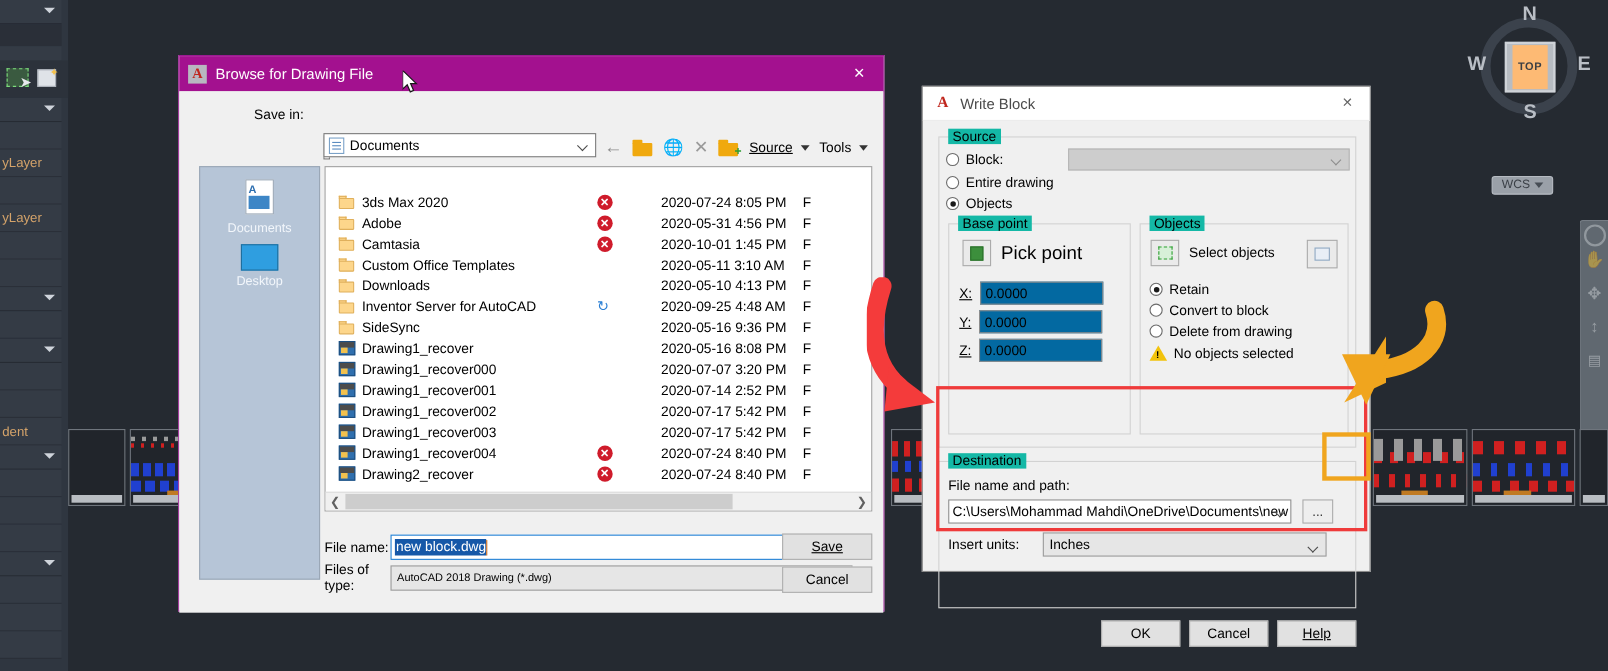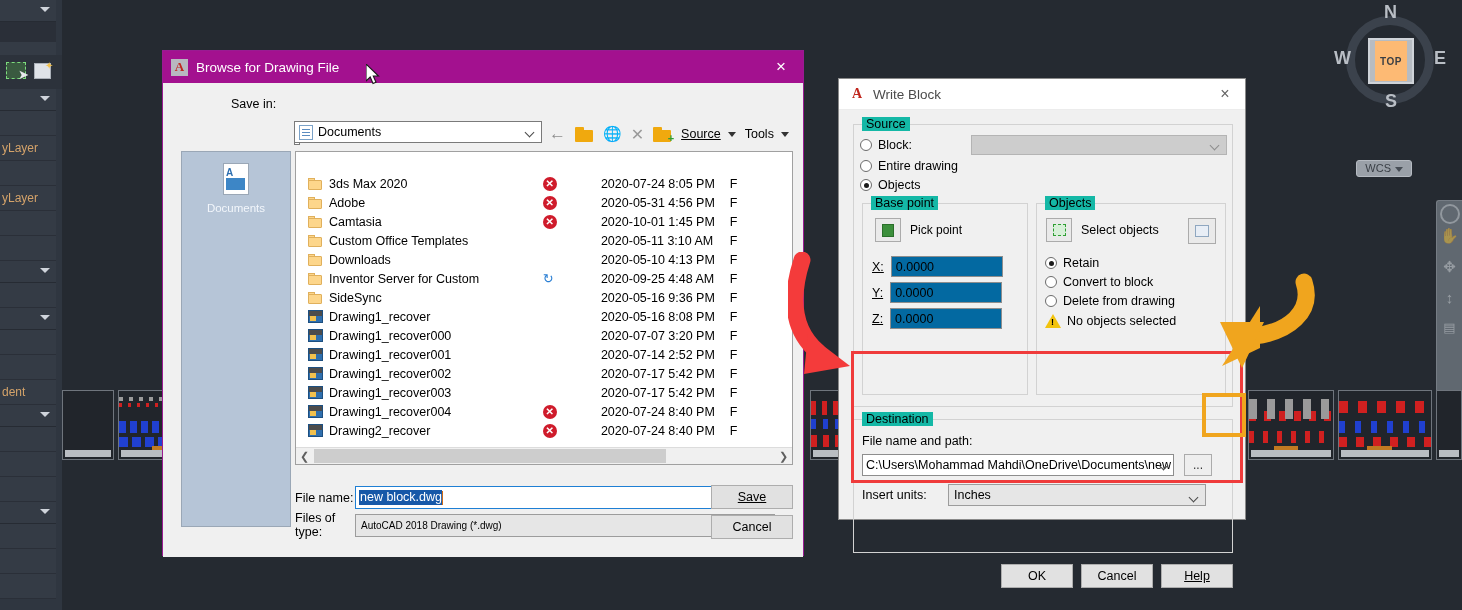--- a/index.html
+++ b/index.html
@@ -427,20 +427,26 @@
 
       <div class="places-bar">
         <div class="place-item">
           <div class="place-ico">
             <span style="position:absolute;left:7px;top:1px;width:26px;height:32px;background:#fff;border:1px solid #9aa7b6;"></span>
             <span style="position:absolute;left:10px;top:5px;color:#2d6fb0;font-size:10px;font-weight:bold;">A</span>
             <span style="position:absolute;left:10px;top:16px;width:19px;height:12px;background:#3d86c6;"></span>
           </div>
           <span>Documents</span>
         </div>
+        <div class="place-item">
+          <div class="place-ico" style="height:26px;">
+            <span style="position:absolute;left:3px;top:0px;width:34px;height:24px;background:#2f9ee0;border:1px solid #1e6e9e;"></span>
+          </div>
+          <span>Desktop</span>
+        </div>
       </div>
 
       <div class="filelist">
         <div class="fl-rows" id="file-rows">
             <div class="fl-row">
               <div class="cell-name">
                 <span class="mini-folder">
                   <span class="mt"></span>
                   <span class="mb"></span>
                 </span>
@@ -503,21 +509,21 @@
               <div class="cell-status"></div>
               <div class="cell-date">2020-05-10 4:13 PM</div>
               <div class="cell-type">F</div>
             </div>
             <div class="fl-row">
               <div class="cell-name">
                 <span class="mini-folder">
                   <span class="mt"></span>
                   <span class="mb"></span>
                 </span>
-                <span>Inventor Server for Custom</span>
+                <span>Inventor Server for AutoCAD</span>
               </div>
               <div class="cell-status">
                 <span class="st-sync">↻</span>
               </div>
               <div class="cell-date">2020-09-25 4:48 AM</div>
               <div class="cell-type">F</div>
             </div>
             <div class="fl-row">
               <div class="cell-name">
                 <span class="mini-folder">
@@ -662,21 +668,21 @@
         <span class="radio on"></span>
         <span>Objects</span>
       </div>
 
       <div class="group" style="left:8px; top:78px; width:166px; height:192px;">
         <span class="glabel">Base point</span>
         <div style="position:absolute; left:12px; top:14px; display:flex; align-items:center; gap:9px;">
           <span class="tinybtn">
             <span style="display:inline-block;width:12px;height:13px;background:#3c8f3c;border:1px solid #2a6f2a;"></span>
           </span>
-          <span style="font-size:12px;">Pick point</span>
+          <span style="font-size:17px;">Pick point</span>
         </div>
         <div style="position:absolute; left:9px; top:52px; display:flex; align-items:center; gap:7px;">
           <span style="font-size:12.5px;" class="u">X:</span>
           <span class="fieldbox" style="width:112px;">
             <span>0.0000</span>
           </span>
         </div>
         <div style="position:absolute; left:9px; top:78px; display:flex; align-items:center; gap:7px;">
           <span style="font-size:12.5px;" class="u">Y:</span>
           <span class="fieldbox" style="width:112px;">

